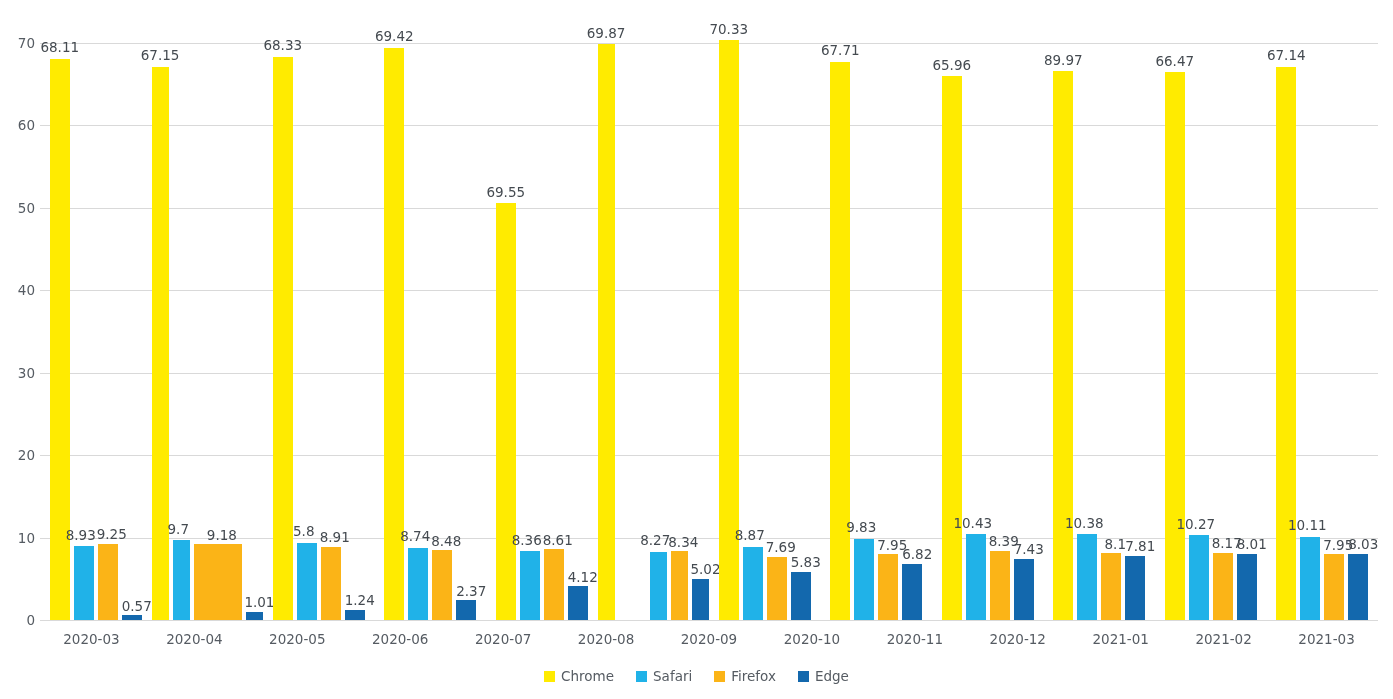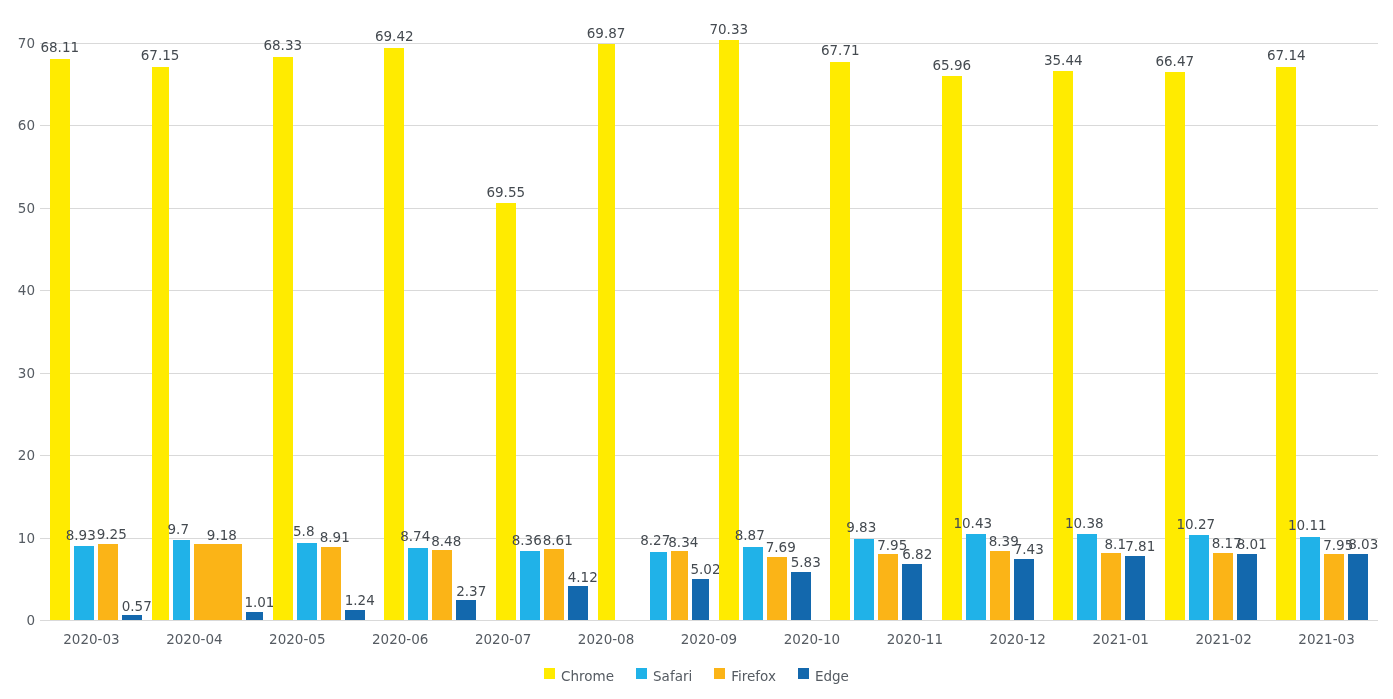--- a/index.html
+++ b/index.html
@@ -120,20 +120,21 @@
     left: 0;
     top: 668px;
     width: 1393px;
     display: flex;
     justify-content: center;
     align-items: center;
     gap: 22px;
   }
   .legend-item {
     display: flex;
+    align-items: center;
     gap: 6px;
     font-size: 13.5px;
     color: #555b62;
     white-space: nowrap;
   }
   .legend-swatch {
     width: 11px;
     height: 11px;
     display: inline-block;
     flex: 0 0 auto;
@@ -306,21 +307,21 @@
               <span class="bar-label">8.39</span>
             </div>
             <div class="bar edge" title="Edge 2020-12: 7.43" style="height: 61.2444px; background: rgb(19, 104, 173);">
               <span class="bar-label">7.43</span>
             </div>
           </div>
         </div>
         <div class="group">
           <div class="bars">
             <div class="bar chrome" title="Chrome 2021-01: 66.59" style="height: 548.892px; background: rgb(255, 235, 0);">
-              <span class="bar-label">35.44</span>
+              <span class="bar-label">89.97</span>
             </div>
             <div class="bar safari" title="Safari 2021-01: 10.38" style="height: 85.5609px; background: rgb(32, 178, 232);">
               <span class="bar-label">10.38</span>
             </div>
             <div class="bar firefox" title="Firefox 2021-01: 8.1" style="height: 66.7671px; background: rgb(251, 180, 23);">
               <span class="bar-label">8.1</span>
             </div>
             <div class="bar edge" title="Edge 2021-01: 7.81" style="height: 64.3767px; background: rgb(19, 104, 173);">
               <span class="bar-label">7.81</span>
             </div>

